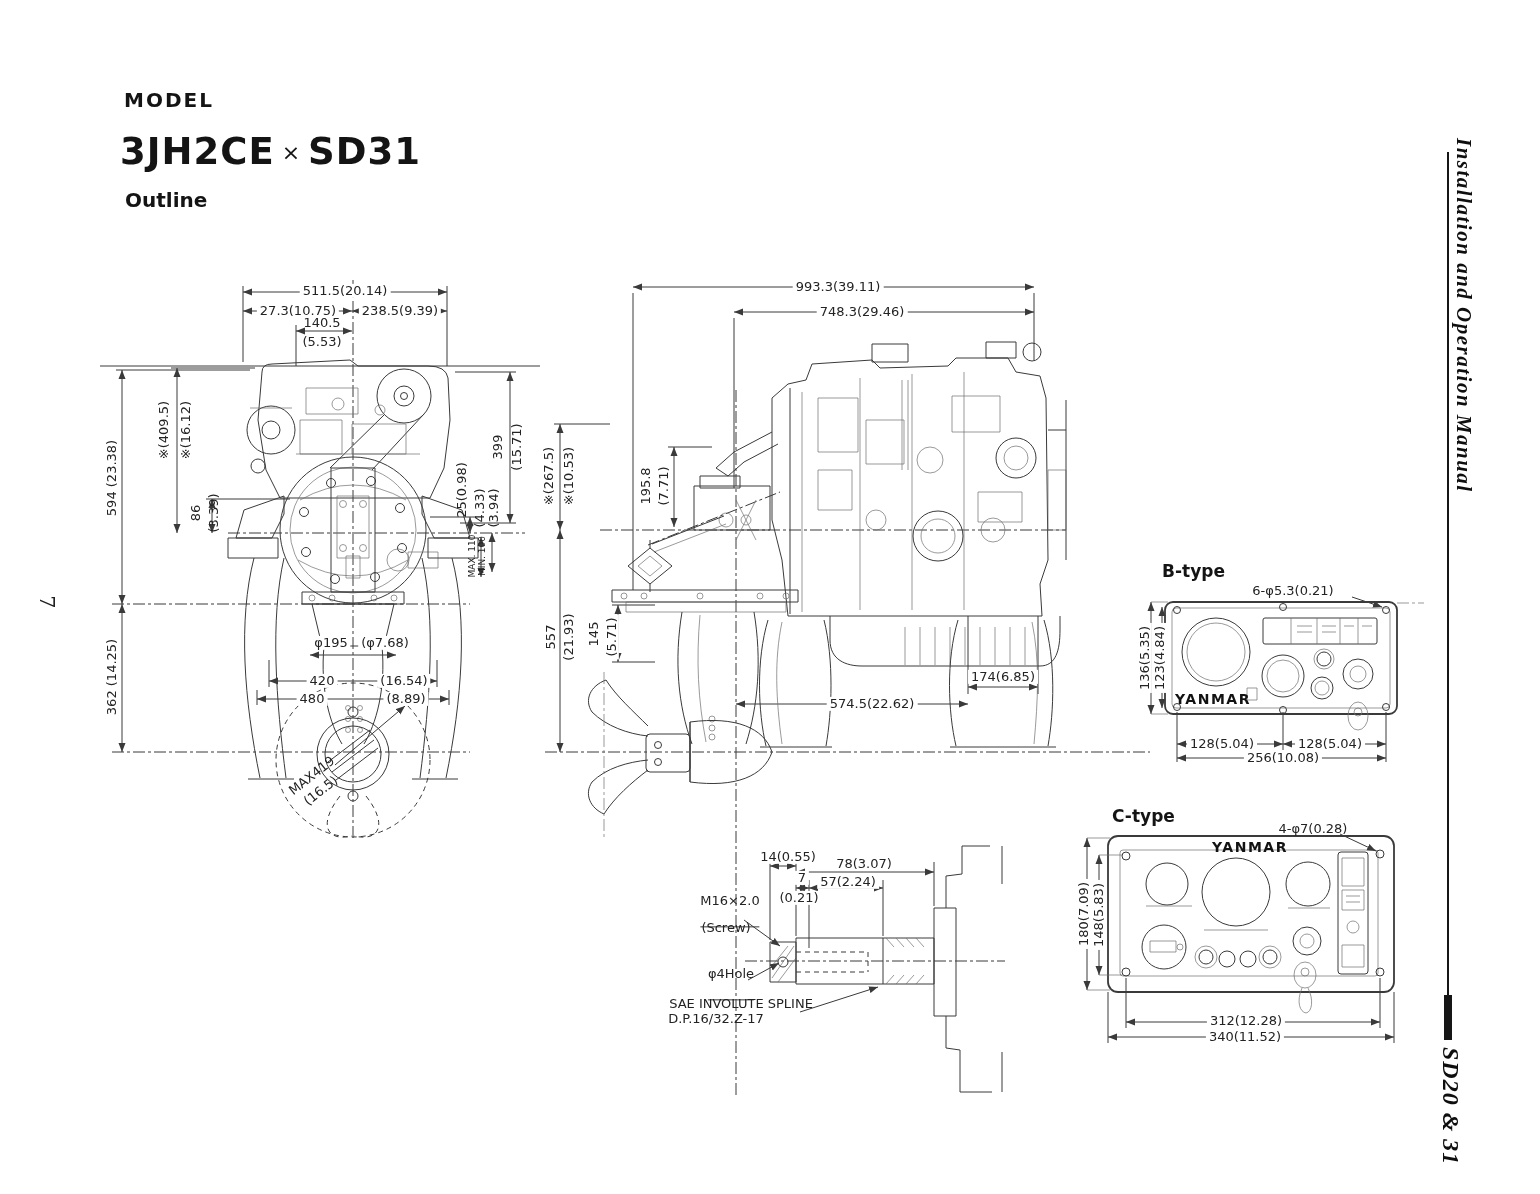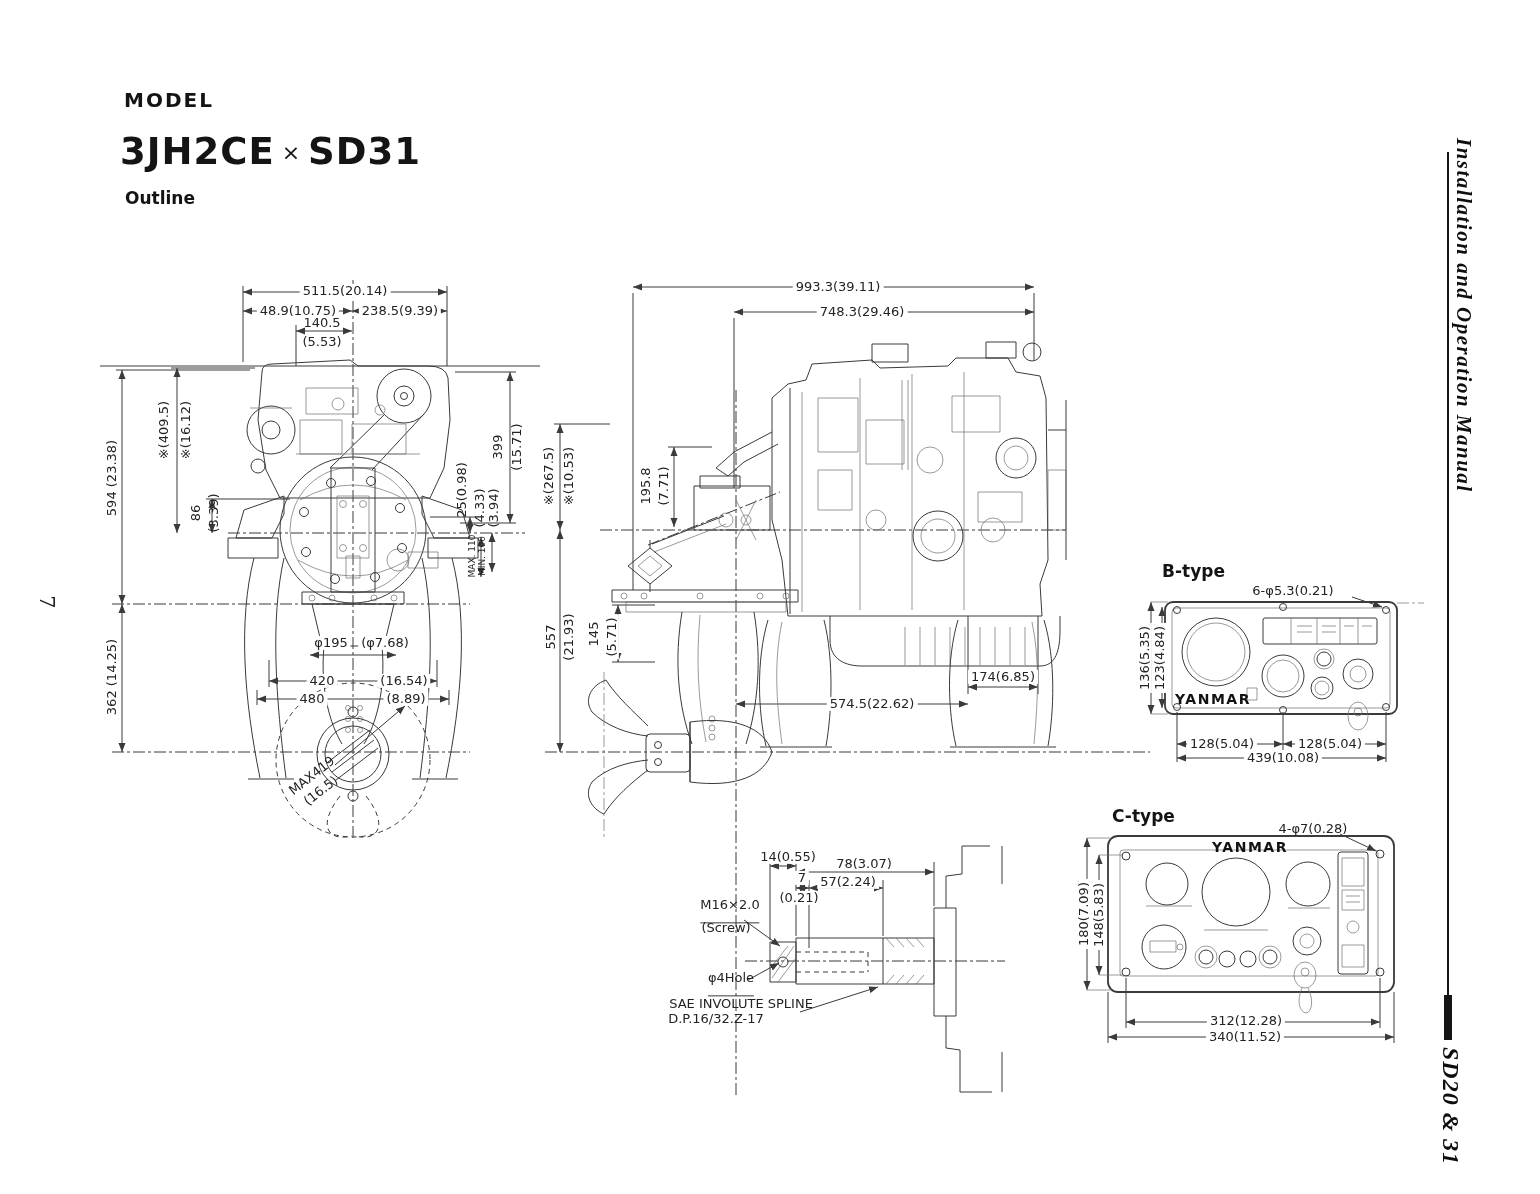--- a/index.html
+++ b/index.html
@@ -11,26 +11,26 @@
   svg .cl{stroke-dasharray:12 3 3 3;}
   svg .da{stroke-dasharray:5 4;}
   svg .lt{stroke:#6f6f6f;stroke-width:.7;}
   svg .bd{stroke-width:1.8;}
   .lbl{position:absolute;font:13px/1.1 "DejaVu Sans",sans-serif;color:#232323;
        transform:translate(-50%,-50%);white-space:nowrap;}
   .v{transform:translate(-50%,-50%) rotate(-90deg);}
   .d38{transform:translate(-50%,-50%) rotate(-38deg);}
   .bg{background:#fff;padding:0 3px;}
   .sm{font-size:9px;}
-  .ul{border-bottom:1px solid #3a3a3a;padding-bottom:10px;}
+  .ul{border-bottom:1px solid #3a3a3a;padding-bottom:18px;}
   .hd{position:absolute;white-space:nowrap;color:#141414;}
   .model-label{left:124px;top:88px;font-weight:700;font-size:20px;letter-spacing:2px;}
   .model-row{left:120px;top:130px;font-weight:700;font-size:37px;letter-spacing:1px;}
   .model-row .x{font-size:22px;font-weight:400;vertical-align:4px;margin:0 7px;}
-  .subtitle{left:125px;top:188px;font-weight:700;font-size:17px;}
+  .subtitle{left:125px;top:188px;font-weight:700;font-size:20px;}
   .ttl{position:absolute;font-weight:700;font-size:17px;color:#141414;white-space:nowrap;}
   .logo{position:absolute;font-weight:700;font-size:14px;letter-spacing:1.5px;color:#121212;
         transform:translate(-50%,-50%);}
   .margin-title{position:absolute;left:1451px;top:138px;writing-mode:vertical-rl;
         font:italic 600 21px "Liberation Serif",serif;letter-spacing:1.5px;color:#0e0e0e;}
   .margin-footer{position:absolute;left:1437px;top:1047px;writing-mode:vertical-rl;
         font:italic 700 24px "Liberation Serif",serif;letter-spacing:1px;color:#0e0e0e;}
   .page-num{position:absolute;left:40px;top:590px;font:400 21px "DejaVu Serif",serif;
         transform:rotate(90deg);color:#222;}
   .vrule{position:absolute;left:1447px;top:152px;width:2px;height:888px;background:#161616;}
@@ -415,21 +415,21 @@
     <line class="dim" x1="1126" y1="1022" x2="1380" y2="1022" marker-start="url(#ar)" marker-end="url(#ar)"></line>
     <line class="dim" x1="1108" y1="1037" x2="1394" y2="1037" marker-start="url(#ar)" marker-end="url(#ar)"></line>
   </g>
 </svg>
 
 <div class="hd model-label">MODEL</div>
 <div class="hd model-row"><span>3JH2CE</span><span class="x">×</span><span>SD31</span></div>
 <div class="hd subtitle">Outline</div>
 
 <span class="lbl bg" style="left:345px;top:291px">511.5(20.14)</span>
-<span class="lbl bg" style="left:298px;top:311px">48.9(10.75)</span>
+<span class="lbl bg" style="left:298px;top:311px">27.3(10.75)</span>
 <span class="lbl bg" style="left:400px;top:311px">238.5(9.39)</span>
 <span class="lbl" style="left:322px;top:323px">140.5</span>
 <span class="lbl" style="left:322px;top:342px">(5.53)</span>
 <span class="lbl v bg" style="left:112px;top:478px">594 (23.38)</span>
 <span class="lbl v" style="left:164px;top:430px">※(409.5)</span>
 <span class="lbl v" style="left:186px;top:430px">※(16.12)</span>
 <span class="lbl v" style="left:196px;top:513px">86</span>
 <span class="lbl v" style="left:214px;top:513px">(3.39)</span>
 <span class="lbl v" style="left:498px;top:447px">399</span>
 <span class="lbl v" style="left:517px;top:447px">(15.71)</span>
@@ -471,21 +471,21 @@
 <span class="lbl ul" style="left:731px;top:984px">φ4Hole</span>
 <span class="lbl" style="left:741px;top:1004px">SAE INVOLUTE SPLINE</span>
 <span class="lbl" style="left:716px;top:1019px">D.P.16/32.Z-17</span>
 
 <div class="ttl" style="left:1162px;top:561px">B-type</div>
 <span class="lbl" style="left:1293px;top:591px">6-φ5.3(0.21)</span>
 <span class="lbl v bg" style="left:1145px;top:658px">136(5.35)</span>
 <span class="lbl v bg" style="left:1160px;top:658px">123(4.84)</span>
 <span class="lbl bg" style="left:1222px;top:744px">128(5.04)</span>
 <span class="lbl bg" style="left:1330px;top:744px">128(5.04)</span>
-<span class="lbl bg" style="left:1283px;top:758px">439(10.08)</span>
+<span class="lbl bg" style="left:1283px;top:758px">256(10.08)</span>
 <span class="logo" style="left:1213px;top:699px">YANMAR</span>
 
 <div class="ttl" style="left:1112px;top:806px">C-type</div>
 <span class="lbl" style="left:1313px;top:829px">4-φ7(0.28)</span>
 <span class="lbl v bg" style="left:1084px;top:914px">180(7.09)</span>
 <span class="lbl v bg" style="left:1099px;top:915px">148(5.83)</span>
 <span class="lbl bg" style="left:1246px;top:1021px">312(12.28)</span>
 <span class="lbl bg" style="left:1245px;top:1037px">340(11.52)</span>
 <span class="logo" style="left:1250px;top:847px">YANMAR</span>
 

